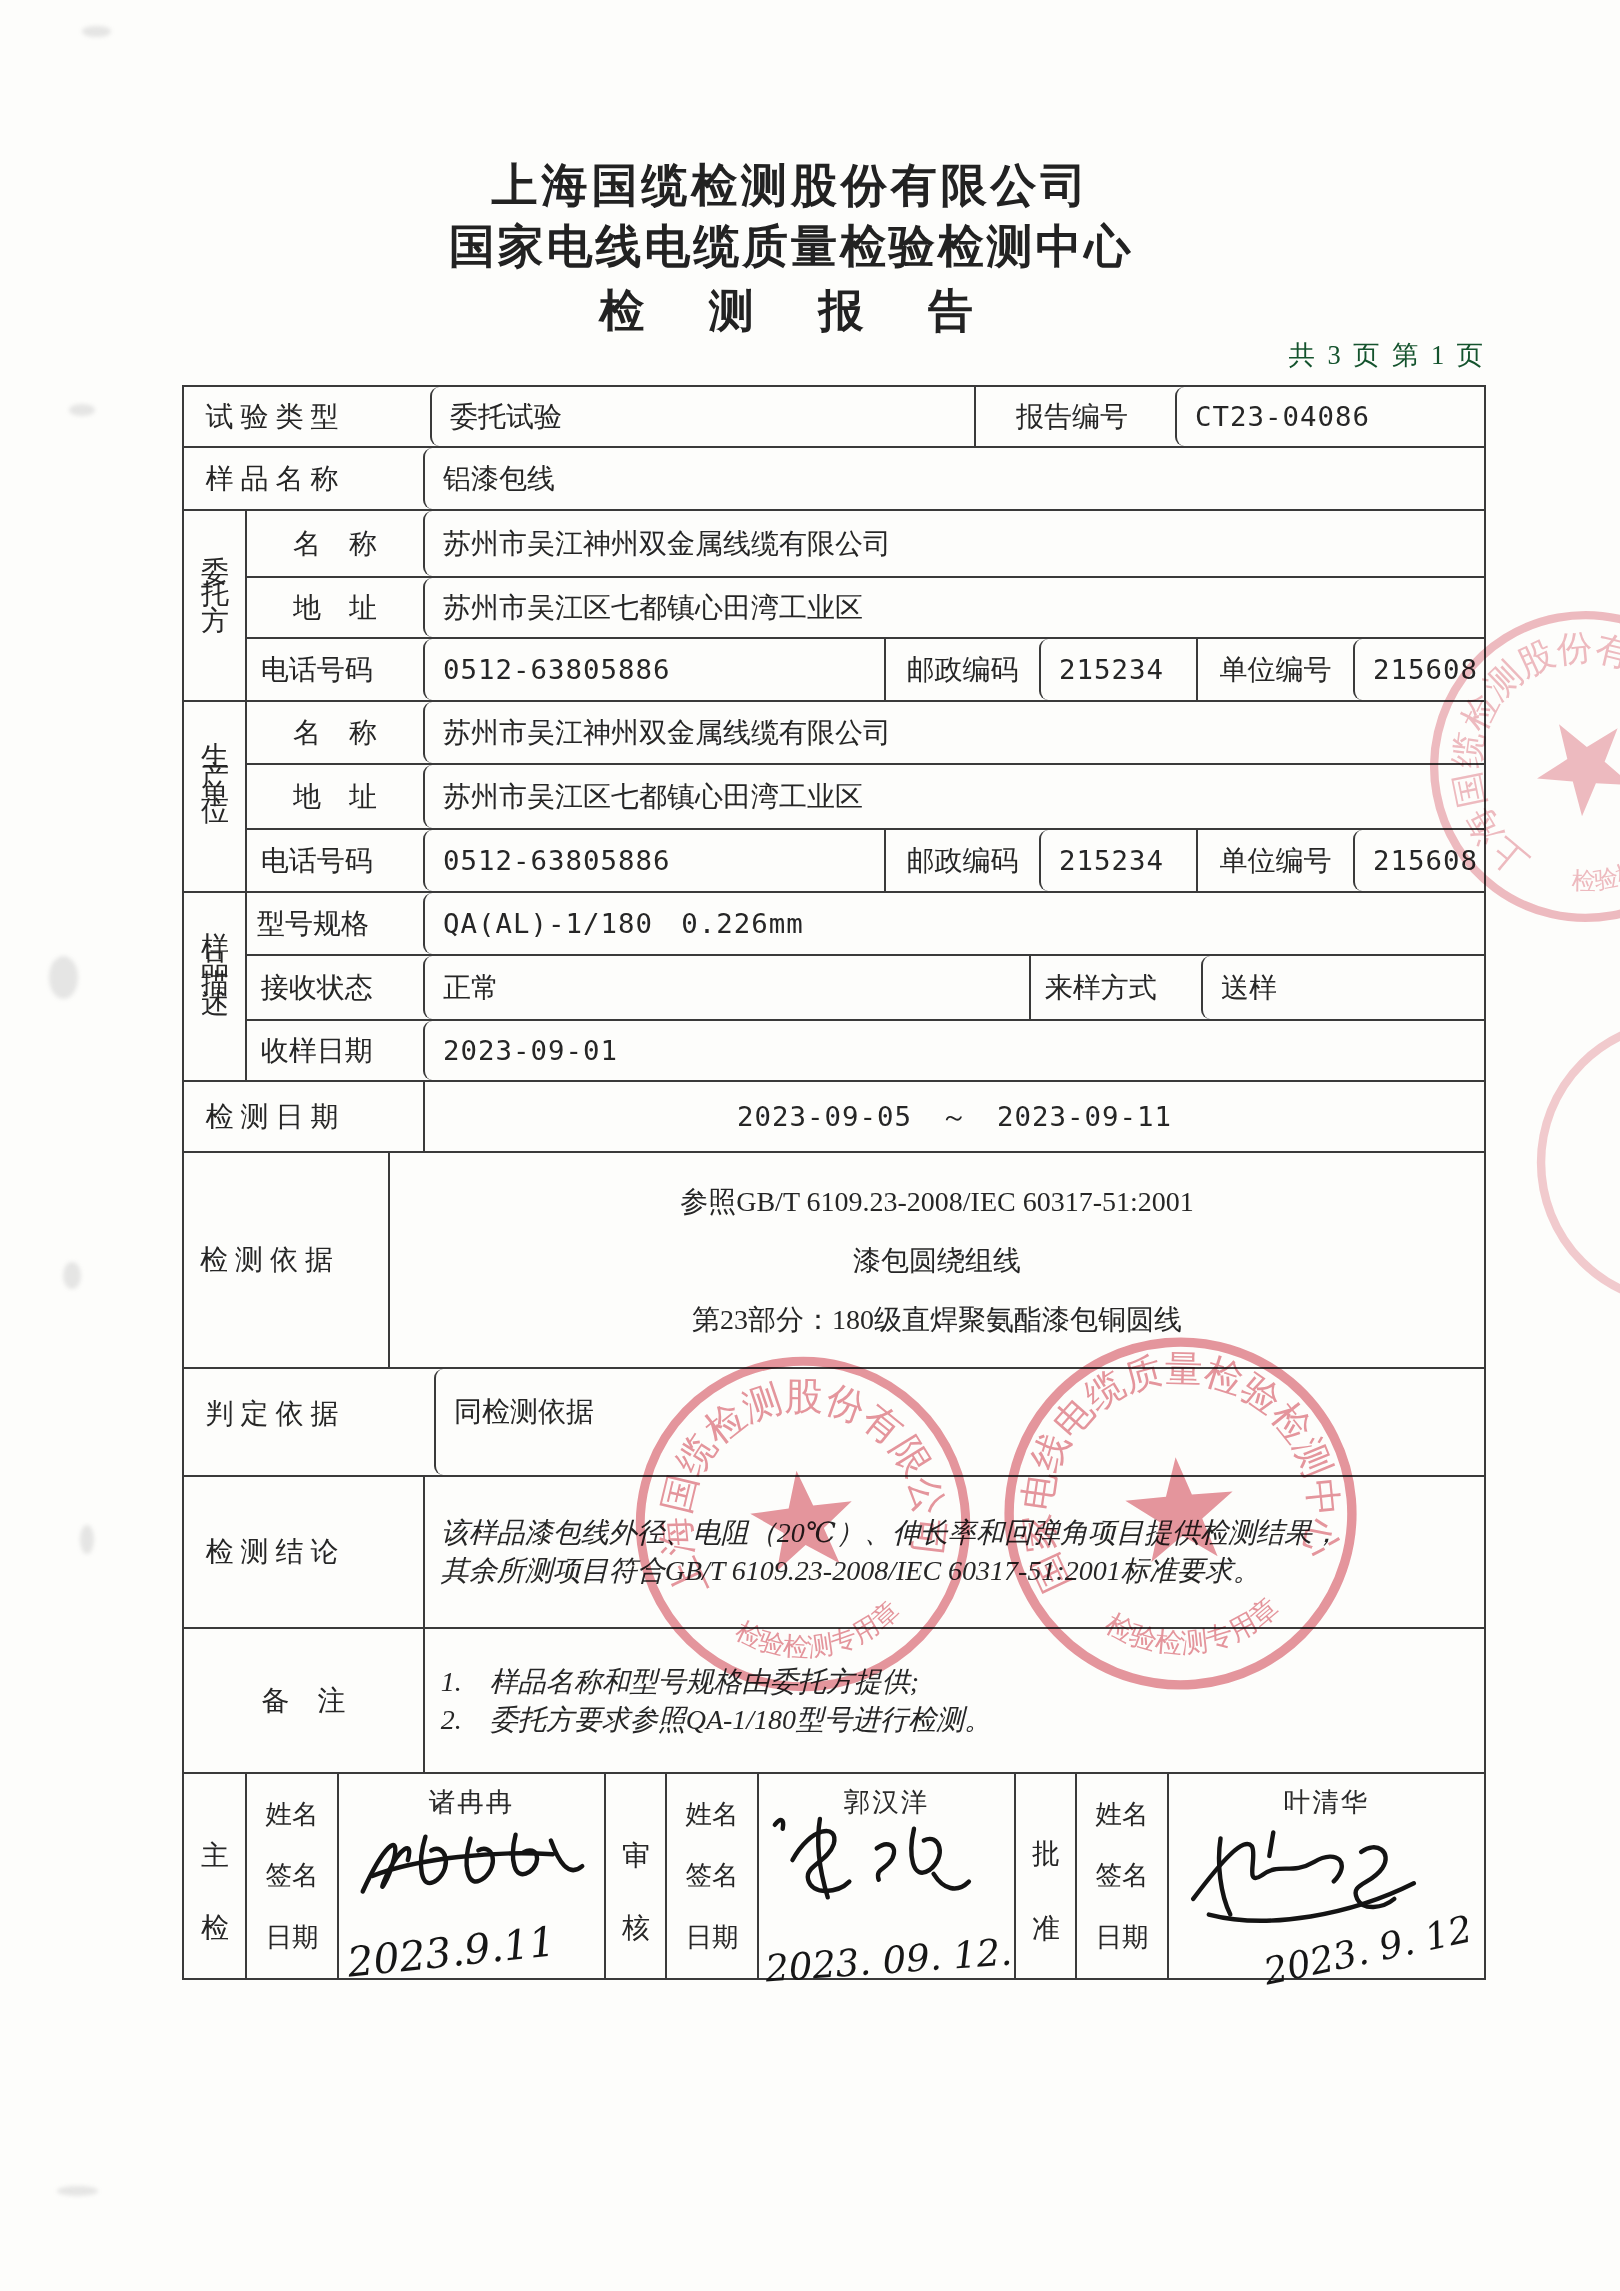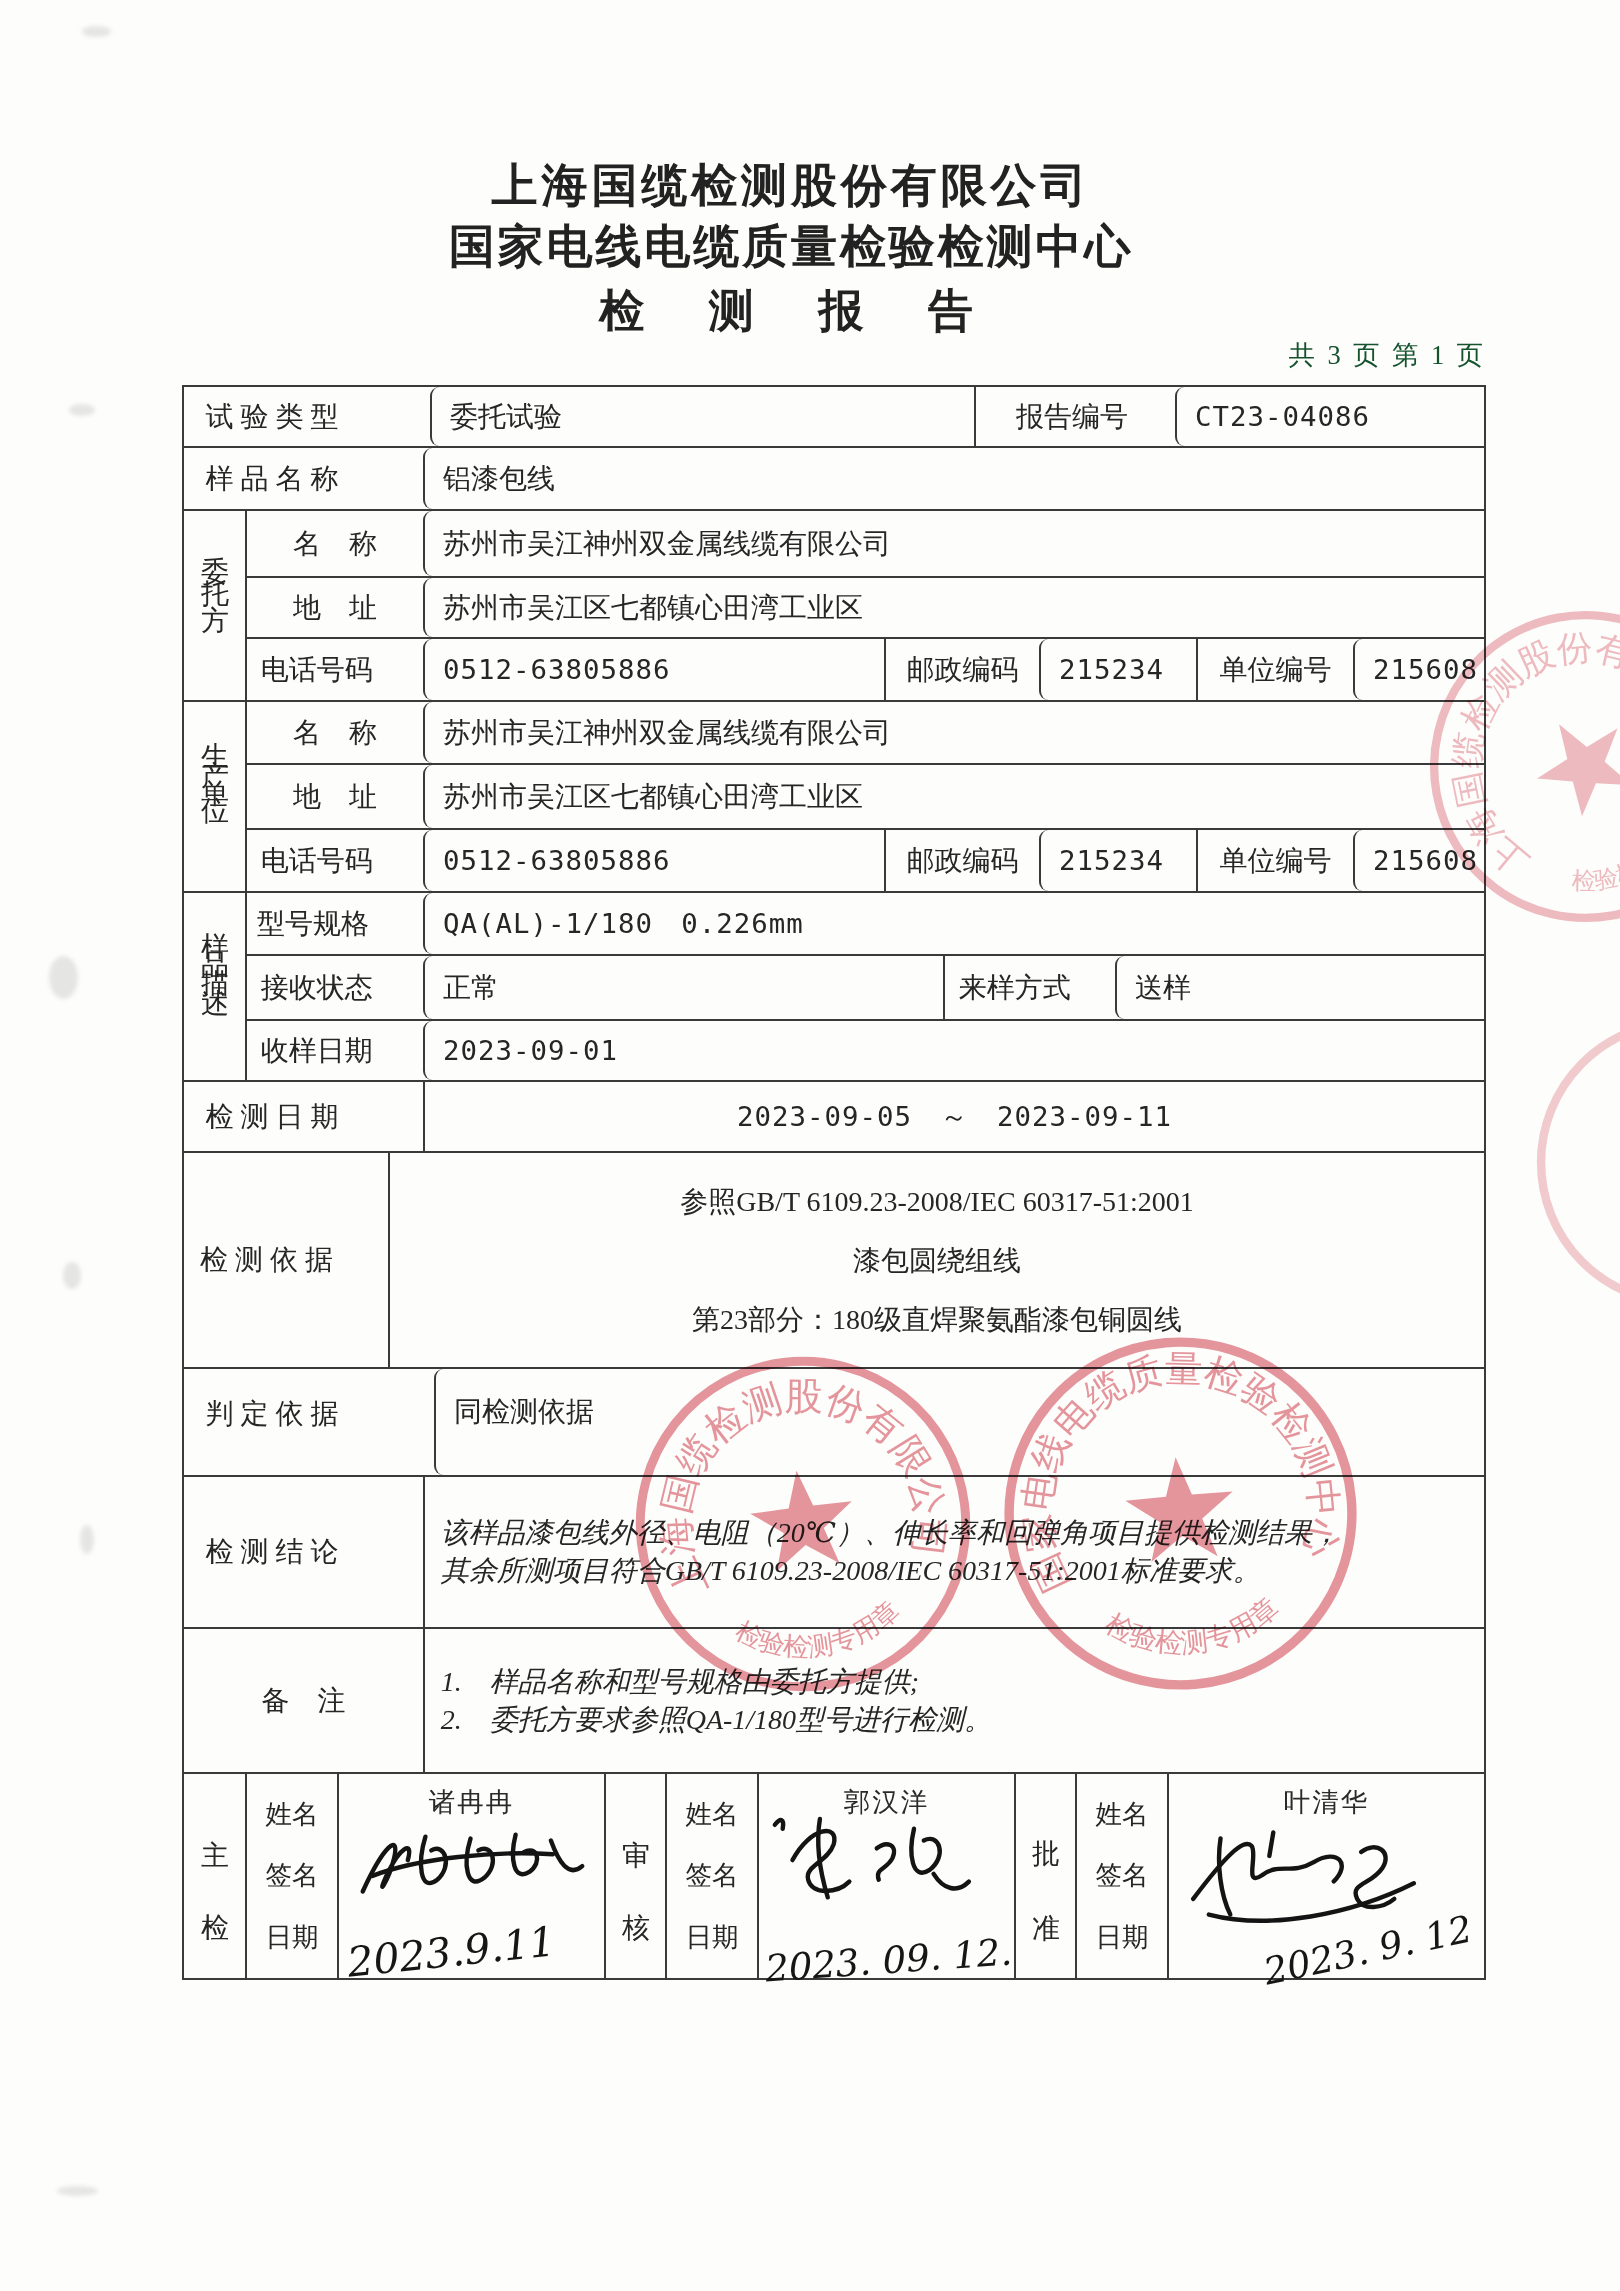--- a/index.html
+++ b/index.html
@@ -135,21 +135,21 @@
       <div class="vcell">
         <span class="vl vc4">样品描述</span>
       </div>
       <div class="sec-rows">
         <div class="trow" style="height:61px;">
           <div class="c" style="width:178px;padding-left:10px;">型号规格</div>
           <div class="c val mono" style="flex:1;">QA(AL)-1/180　0.226mm</div>
         </div>
         <div class="trow" style="height:65px;">
           <div class="c" style="width:178px;padding-left:13.7px;">接收状态</div>
-          <div class="c val" style="width:520px;">正常</div>
+          <div class="c val" style="width:606px;">正常</div>
           <div class="c" style="width:172px;padding-left:13.7px;">来样方式</div>
           <div class="c val" style="flex:1;">送样</div>
         </div>
         <div class="trow" style="height:61px;">
           <div class="c" style="width:178px;padding-left:13.7px;">收样日期</div>
           <div class="c val mono" style="flex:1;">2023-09-01</div>
         </div>
       </div>
     </div>
 

